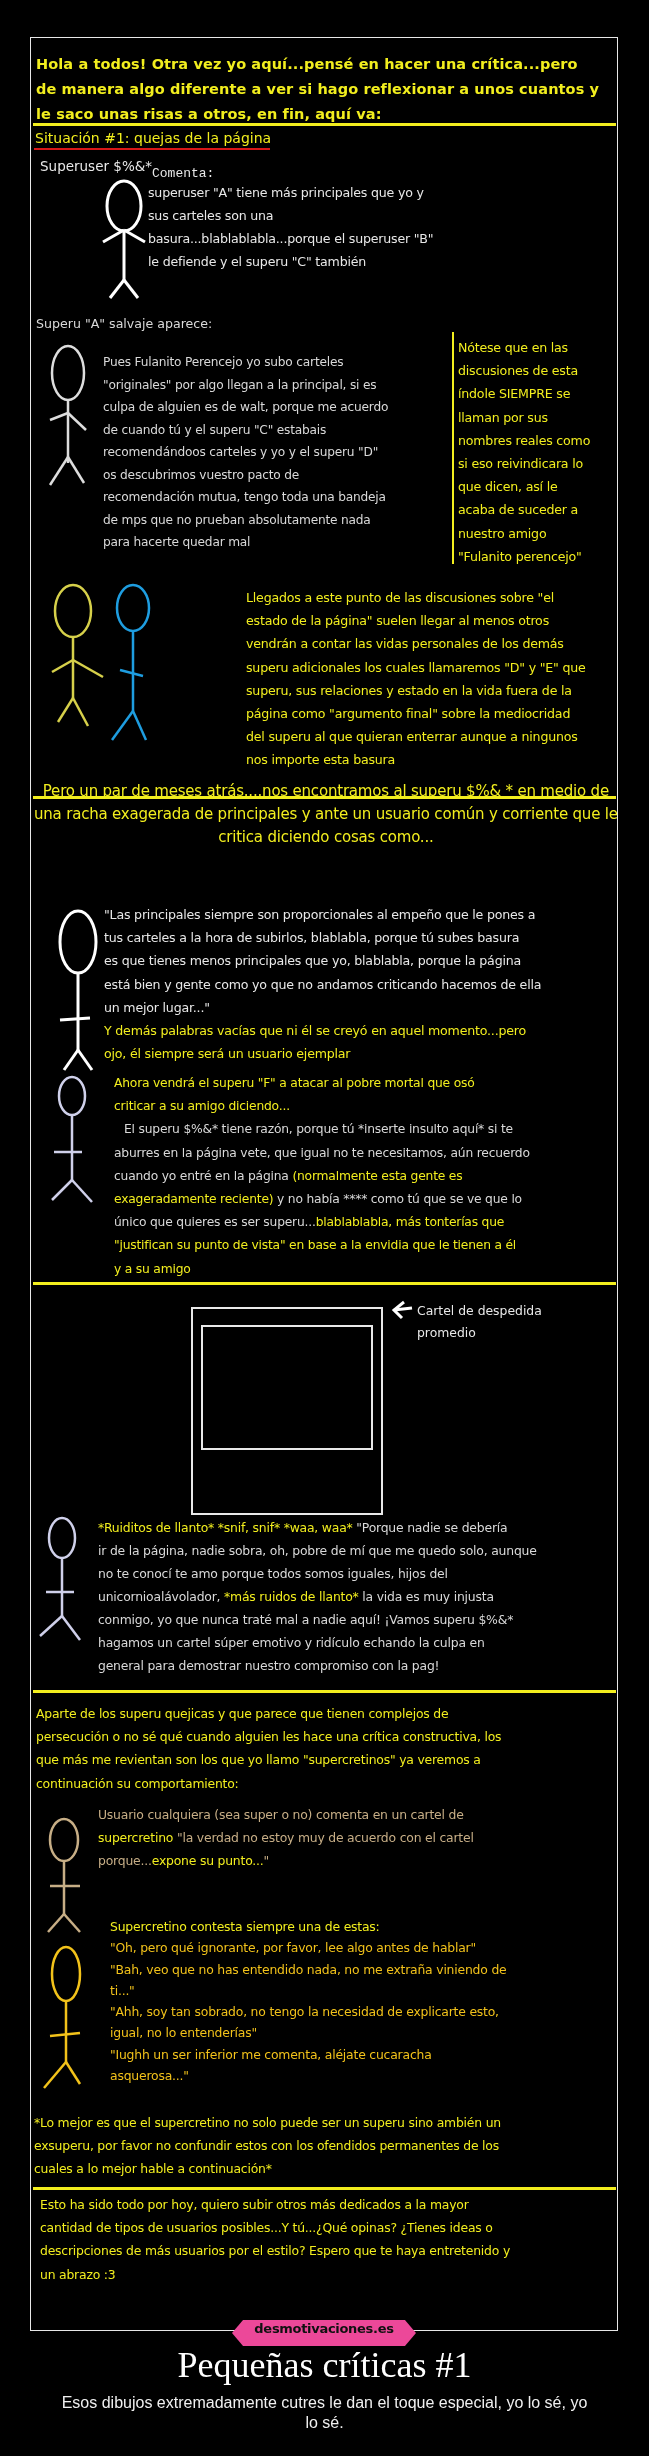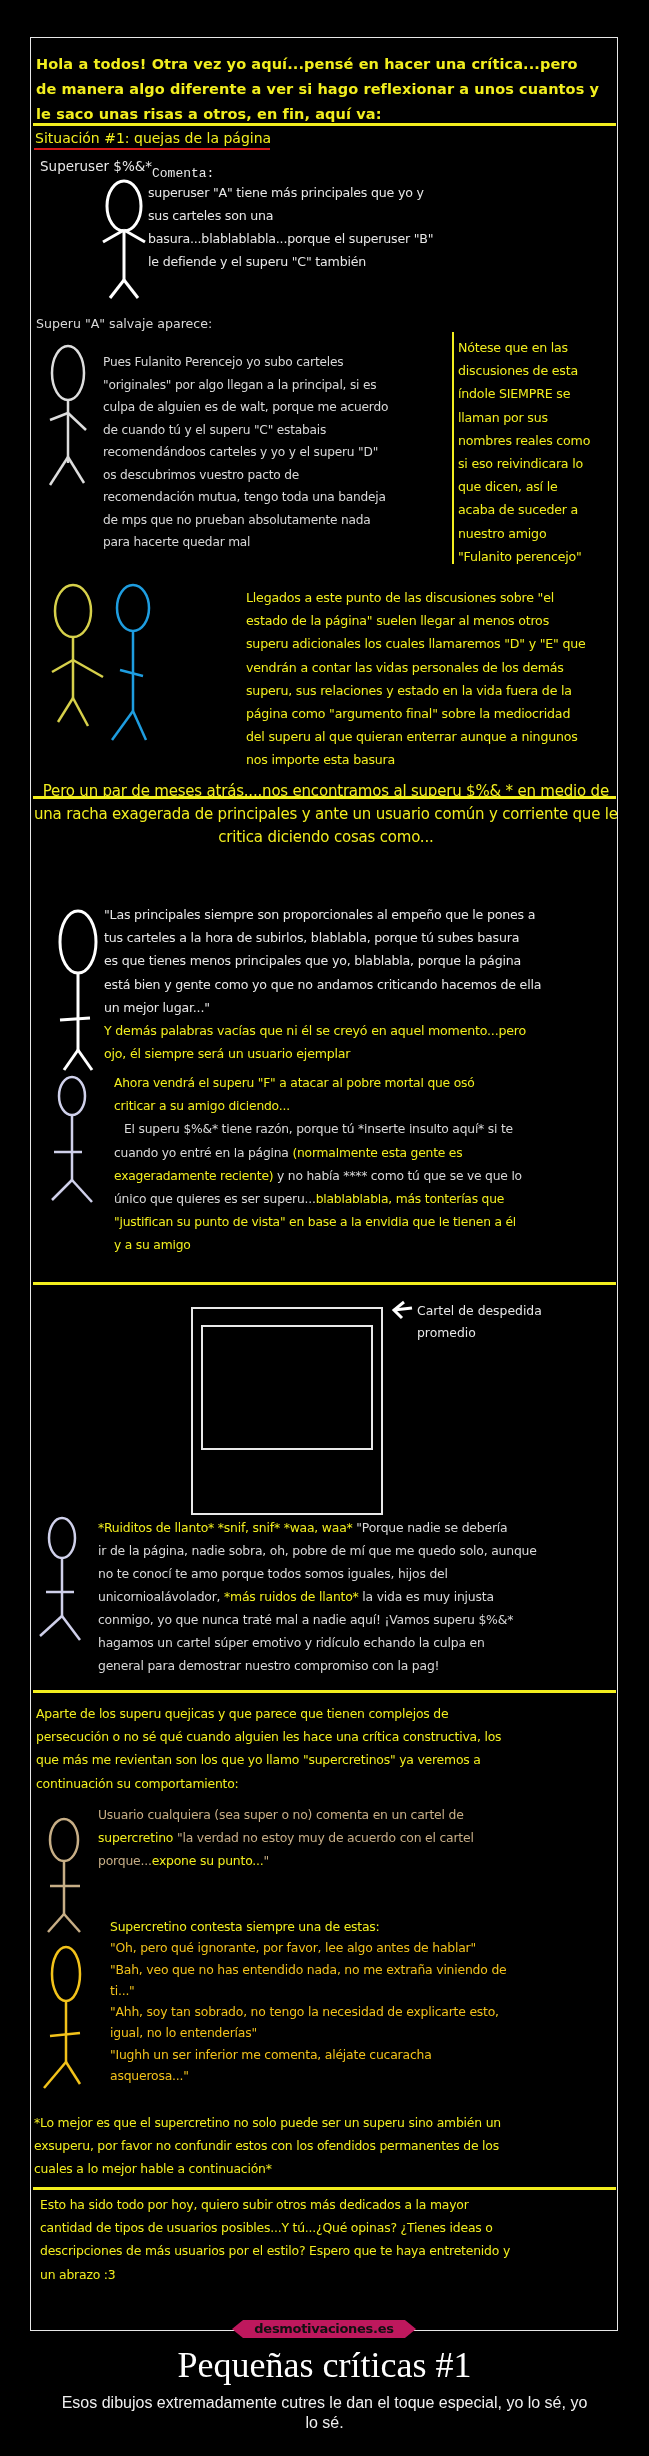--- a/index.html
+++ b/index.html
@@ -10,21 +10,21 @@
   .w { color:#e8e8e8; }
   .g { color:#d9d9d9; }
   .tan { color:#c7ae86; }
   .or { color:#f2c21a; }
   .bold { font-weight:bold; }
   .txt { font-size:12.4px; line-height:18px; letter-spacing:-0.2px; }
   .hr-y { position:absolute; height:3px; background:#f2ee1e; }
   .vr-y { position:absolute; width:2px; background:#f2ee1e; }
   .hr-r { position:absolute; height:3px; background:#d81818; }
   svg { position:absolute; overflow:visible; }
-  .logo { position:absolute; left:232px; top:2320px; width:184px; height:18px; background:#be185d; color:#111; font-size:13px; font-weight:bold; text-align:center; line-height:18px; clip-path:polygon(6% 0,94% 0,100% 50%,94% 100%,6% 100%,0 50%); letter-spacing:-0.3px;}
+  .logo { position:absolute; left:232px; top:2320px; width:184px; height:26px; background:#ec4899; color:#111; font-size:13px; font-weight:bold; text-align:center; line-height:18px; clip-path:polygon(6% 0,94% 0,100% 50%,94% 100%,6% 100%,0 50%); letter-spacing:-0.3px;}
   .title { position:absolute; left:0; width:649px; top:2340px; text-align:center; color:#fff; font-family:"Liberation Serif","DejaVu Serif",serif; font-size:36px; line-height:50px; }
   .subtitle { position:absolute; left:60px; width:529px; top:2393px; text-align:center; color:#f0f0f0; font-family:"Liberation Sans",sans-serif; font-size:16px; line-height:20px; }
   .poster-outer { position:absolute; border:2px solid #e8e8e8; }
 </style>
 </head>
 <body>
 
 <div class="frame"></div>
 
 <div class="abs y bold" style="left:36px;top:52px;font-size:14.5px;line-height:25px;letter-spacing:0.1px;">
@@ -100,22 +100,22 @@
 <svg style="left:110px;top:584px;" width="60" height="150">
   <ellipse cx="23" cy="24" rx="16" ry="23" fill="none" stroke="#1e9de0" stroke-width="2.5"></ellipse>
   <line x1="23" y1="47" x2="23" y2="127" stroke="#1e9de0" stroke-width="2.5"></line>
   <line x1="10" y1="86" x2="33" y2="92" stroke="#1e9de0" stroke-width="2.5"></line>
   <line x1="23" y1="127" x2="2" y2="156" stroke="#1e9de0" stroke-width="2.5"></line>
   <line x1="23" y1="127" x2="36" y2="156" stroke="#1e9de0" stroke-width="2.5"></line>
 </svg>
 <div class="abs y txt" style="left:203px;top:586px;font-size:12.6px;line-height:23.2px;margin-left:43px;">
   <div>Llegados a este punto de las discusiones sobre "el</div>
   <div>estado de la página" suelen llegar al menos otros</div>
+  <div>vendrán a contar las vidas personales de los demás</div>
   <div>superu adicionales los cuales llamaremos "D" y "E" que</div>
-  <div>vendrán a contar las vidas personales de los demás</div>
   <div>superu, sus relaciones y estado en la vida fuera de la</div>
   <div>página como "argumento final" sobre la mediocridad</div>
   <div>del superu al que quieran enterrar aunque a ningunos</div>
   <div>nos importe esta basura</div>
 </div>
 <div class="hr-y" style="left:33px;top:796px;width:583px;"></div>
 
 <div class="abs y txt" style="left:34px;top:780px;font-size:15px;line-height:23.2px;text-align:center;">
   <div>Pero un par de meses atrás....nos encontramos al superu $%&amp; * en medio de</div>
   <div>una racha exagerada de principales y ante un usuario común y corriente que le</div>
@@ -142,20 +142,21 @@
   <ellipse cx="20" cy="20" rx="13" ry="19" fill="none" stroke="#cfd0ea" stroke-width="2.5"></ellipse>
   <line x1="20" y1="39" x2="20" y2="104" stroke="#cfd0ea" stroke-width="2.5"></line>
   <line x1="2" y1="76" x2="30" y2="76" stroke="#cfd0ea" stroke-width="2.5"></line>
   <line x1="20" y1="104" x2="0" y2="124" stroke="#cfd0ea" stroke-width="2.5"></line>
   <line x1="20" y1="104" x2="40" y2="126" stroke="#cfd0ea" stroke-width="2.5"></line>
 </svg>
 <div class="abs txt" style="left:114px;top:1072px;font-size:12.3px;line-height:23.2px;">
   <div class="y">Ahora vendrá el superu "F" a atacar al pobre mortal que osó</div>
   <div class="y">criticar a su amigo diciendo...</div>
   <div class="g" style="padding-left:10px;">El superu $%&amp;* tiene razón, porque tú *inserte insulto aquí* si te</div>
+  <div class="g">aburres en la página vete, que igual no te necesitamos, aún recuerdo</div>
   <div><span class="g">cuando yo entré en la página </span><span class="y">(normalmente esta gente es</span></div>
   <div><span class="y">exageradamente reciente)</span><span class="g"> y no había **** como tú que se ve que lo</span></div>
   <div><span class="g">único que quieres es ser superu...</span><span class="y">blablablabla, más tonterías que</span></div>
   <div class="y">"justifican su punto de vista" en base a la envidia que le tienen a él</div>
   <div class="y">y a su amigo</div>
 </div>
 <div class="hr-y" style="left:33px;top:1282px;width:583px;"></div>
 
 <div class="poster-outer" style="left:191px;top:1307px;width:188px;height:204px;"></div>
 <div class="poster-outer" style="left:201px;top:1325px;width:168px;height:121px;"></div>

